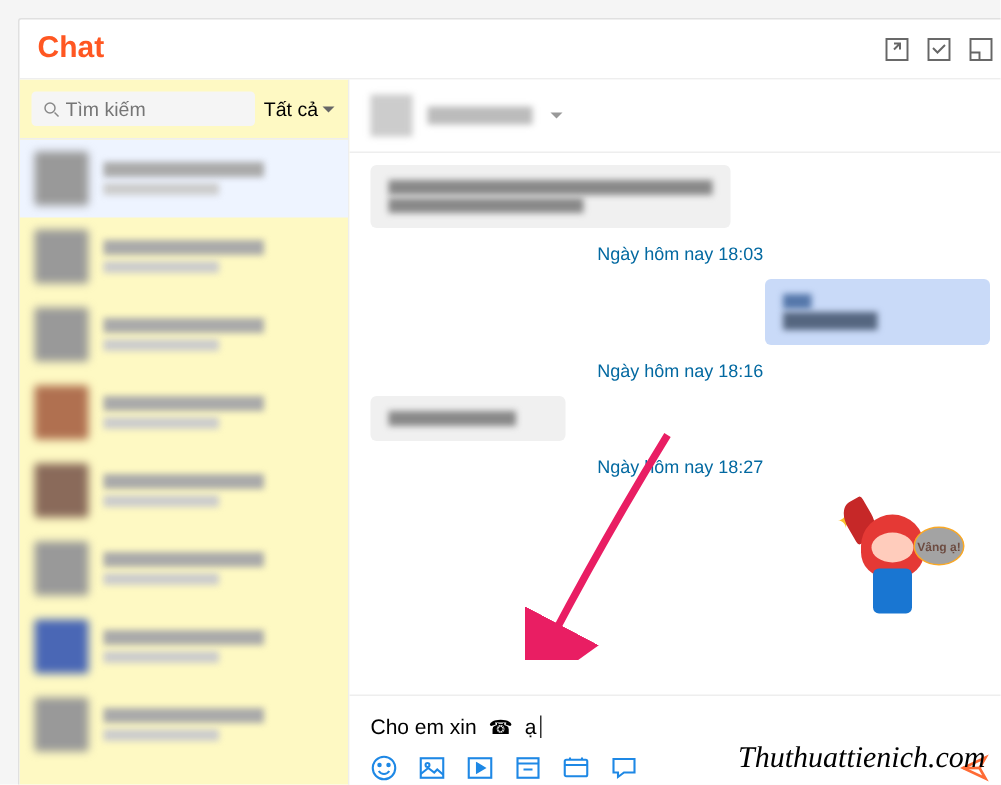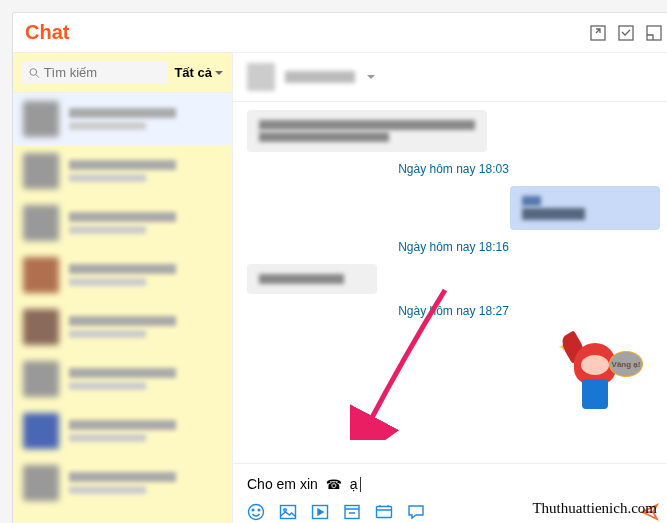--- a/index.html
+++ b/index.html
@@ -10,21 +10,21 @@
 .app-title { color: #ff5722; font-size: 20px; font-weight: bold; }
 .header-icons { display: flex; gap: 12px; }
 .header-icon { width: 16px; height: 16px; cursor: pointer; }
 
 .body { display: flex; flex: 1; overflow: hidden; }
 
 .sidebar { width: 220px; border-right: 1px solid #eee; display: flex; flex-direction: column; background: #fef9c3; }
 .search-row { display: flex; align-items: center; padding: 8px; gap: 6px; border-bottom: 1px solid #eee; }
 .search-box { flex: 1; display: flex; align-items: center; background: #f5f5f5; border-radius: 3px; padding: 4px 8px; }
 .search-box input { border: none; background: transparent; outline: none; font-size: 13px; width: 100%; margin-left: 4px; }
-.filter-dd { display: flex; align-items: center; font-size: 13px; cursor: pointer; gap: 2px; font-weight: bold; }
+.filter-dd { display: flex; align-items: center; font-size: 13px; cursor: pointer; gap: 2px; }
 
 .contact-list { flex: 1; overflow-y: auto; }
 .contact-item { display: flex; align-items: center; padding: 8px 10px; gap: 10px; cursor: pointer; }
 .contact-item.selected { background: #eef4ff; }
 .avatar-blur { width: 36px; height: 36px; background: #999; filter: blur(3px); border-radius: 2px; }
 .contact-text { flex: 1; display: flex; flex-direction: column; gap: 4px; }
 .name-blur { height: 10px; background: #aaa; filter: blur(2px); width: 70%; }
 .msg-blur { height: 8px; background: #ccc; filter: blur(2px); width: 50%; }
 
 .main { flex: 1; display: flex; flex-direction: column; background: #fff; }
@@ -57,21 +57,21 @@
 .sticker { position: absolute; right: 28px; bottom: 105px; width: 95px; height: 85px; }
 .sticker-head { width: 42px; height: 42px; background: #e53935; border-radius: 50% 50% 40% 40%; position: absolute; top: 10px; left: 30px; }
 .sticker-face { width: 28px; height: 20px; background: #ffccbc; border-radius: 50%; position: absolute; top: 22px; left: 37px; }
 .sticker-body { width: 26px; height: 30px; background: #1976d2; position: absolute; top: 46px; left: 38px; border-radius: 4px; }
 .sticker-hair { width: 18px; height: 28px; background: #c62828; position: absolute; top: 0px; left: 20px; transform: rotate(-30deg); border-radius: 50% 10% 50% 10%; }
 .sticker-star { position: absolute; top: 6px; left: 14px; color: #fbc02d; font-size: 14px; }
 .speech-bubble { position: absolute; top: 18px; right: -4px; background: #a3a3a3; border: 1px solid #f9a825; border-radius: 50%; width: 34px; height: 26px; font-size: 8px; display: flex; align-items: center; justify-content: center; color: #6d4c41; font-weight: bold; }
 
 .arrow { position: absolute; left: 350px; top: 285px; pointer-events: none; }
 
-.watermark { position: absolute; bottom: 6px; right: 10px; font-size: 15px; color: #000; font-family: 'Times New Roman', serif; }
+.watermark { position: absolute; bottom: 6px; right: 10px; font-size: 20px; color: #000; font-style: italic; font-family: 'Times New Roman', serif; }
 
 svg { display: block; }
 </style>
 </head>
 <body>
 
 <div class="chat-window">
 
   <div class="header">
     <div class="app-title">Chat</div>

